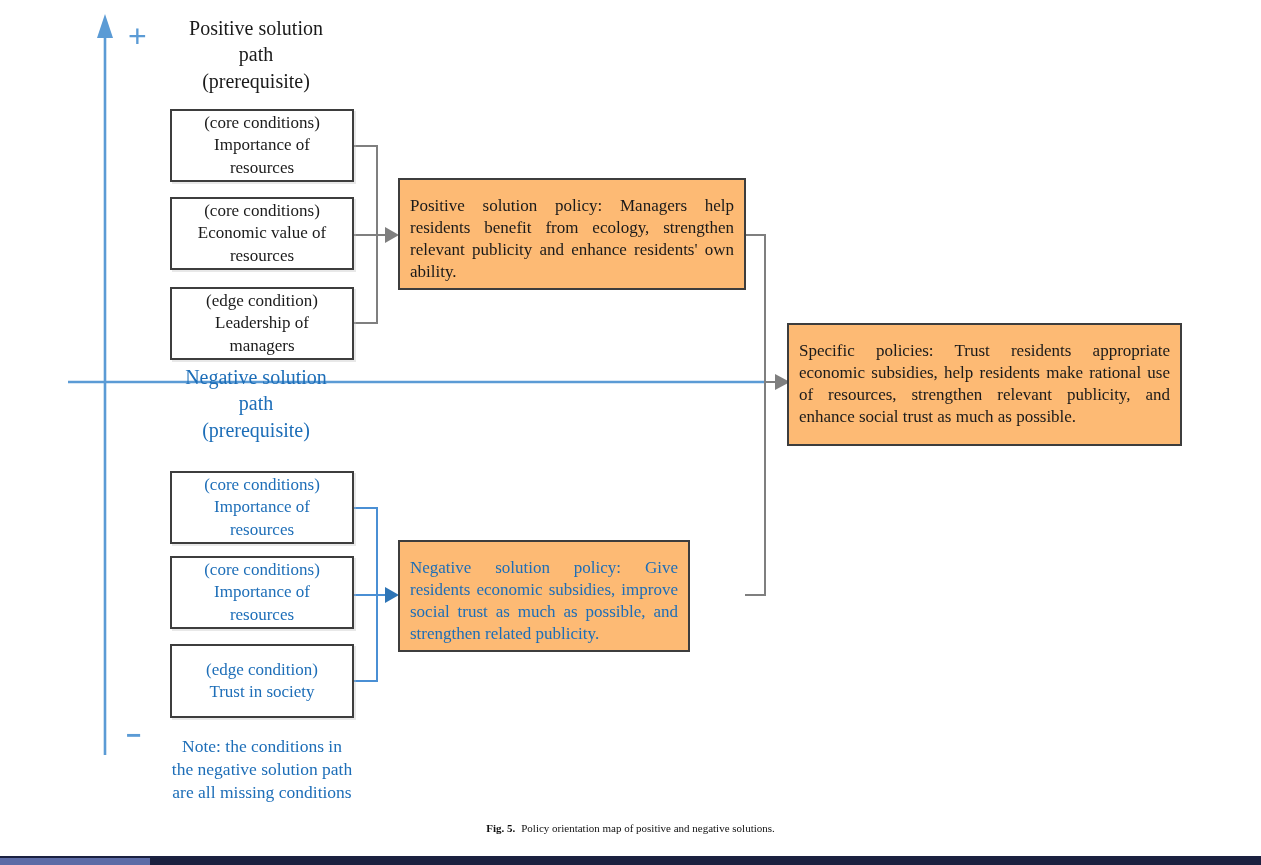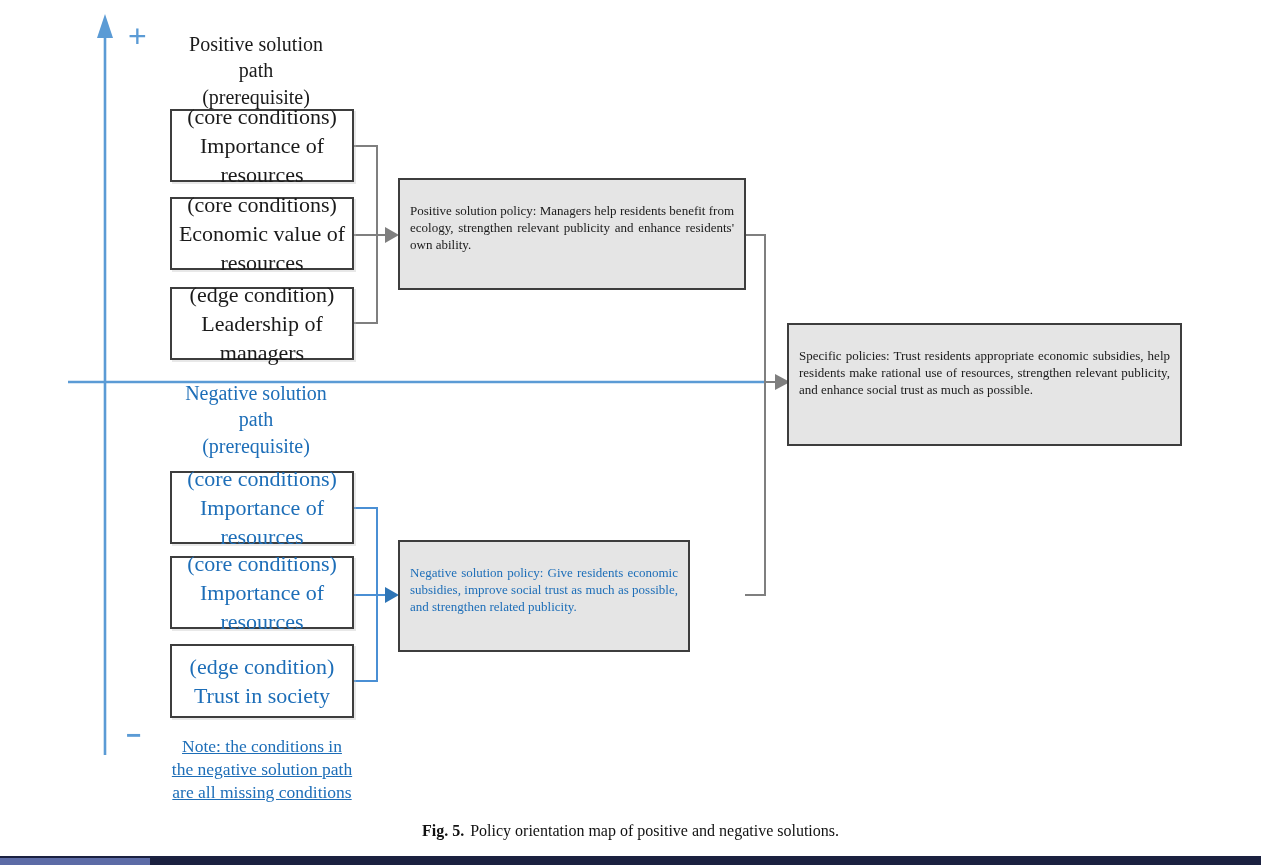--- a/index.html
+++ b/index.html
@@ -9,57 +9,57 @@
     background:#ffffff;
     font-family:"Liberation Serif","DejaVu Serif",serif;
     overflow:hidden;
   }
   .layer{position:absolute;left:0;top:0;width:1261px;height:865px;pointer-events:none;}
   .abs{position:absolute;}
   .pre{white-space:pre-line;}
   .center{text-align:center;}
 
   .path-title{
-    font-size:20px;line-height:1.32;color:#1a1a1a;margin-top:16px;
+    font-size:20px;line-height:1.32;color:#1a1a1a;
   }
   .path-title.neg{color:#1d6eb8;}
 
   .cond-box{
     box-sizing:border-box;
     width:184px;
     border:2px solid #3d3d3d;
     background:#ffffff;
     display:flex;align-items:center;justify-content:center;
     text-align:center;
-    font-size:22px;line-height:1.32;color:#1a1a1a;
+    font-size:17px;line-height:1.32;color:#1a1a1a;
     box-shadow:2px 2px 0 rgba(190,190,190,.35);
   }
   .cond-box.neg{color:#1d6eb8;}
 
   .policy-box{
     box-sizing:border-box;
     border:2px solid #3d3d3d;
-    background:#e5e5e5;
-    font-size:13px;line-height:1.3;color:#1a1a1a;
+    background:#fdba74;
+    font-size:17px;line-height:1.3;color:#1a1a1a;
     text-align:justify;
-    padding:23px 10px 4px 10px;
+    padding:15px 10px 4px 10px;
   }
   .policy-box.neg{color:#1d6eb8;}
 
   .axis-sign{color:#5b9bd5;font-family:"Liberation Sans","DejaVu Sans",sans-serif;}
   .plus{font-size:32px;font-weight:400;}
   .minus{font-size:26px;font-weight:700;}
 
   .note{
     font-size:17.5px;line-height:1.3;color:#1d6eb8;
   }
 
   .caption{
     position:absolute;left:0;top:822px;width:1261px;
-    text-align:center;font-size:16px;color:#111111;
+    text-align:center;font-size:11px;color:#111111;
   }
   .caption .lbl{font-weight:700;margin-right:6px;}
 
   .bottom-rule{
     position:absolute;left:0;top:856px;width:1261px;height:9px;
     background:#1b2140;
   }
   .bottom-rule .seg{
     position:absolute;left:0;top:2px;width:150px;height:7px;
     background:#5c6ba6;
@@ -137,21 +137,21 @@
 Importance of
 resources</span>
   </div>
   <div class="abs cond-box neg" style="left:170px;top:644px;height:74px;">
     <span class="pre">(edge condition)
 Trust in society</span>
   </div>
 
   <div class="abs policy-box neg" style="left:398px;top:540px;width:292px;min-height:112px;">Negative solution policy: Give residents economic subsidies, improve social trust as much as possible, and strengthen related publicity.</div>
 
-  <div class="abs note pre center" style="left:112px;top:735px;width:300px;text-decoration:underline;">Note: the conditions in
+  <div class="abs note pre center" style="left:112px;top:735px;width:300px;">Note: the conditions in
 the negative solution path
 are all missing conditions</div>
 
   <div class="abs policy-box" style="left:787px;top:323px;width:395px;min-height:123px;">Specific policies: Trust residents appropriate economic subsidies, help residents make rational use of resources, strengthen relevant publicity, and enhance social trust as much as possible.</div>
 
   <div class="caption">
     <span class="lbl">Fig. 5.</span><span>Policy orientation map of positive and negative solutions.</span>
   </div>
 
   <div class="bottom-rule">

